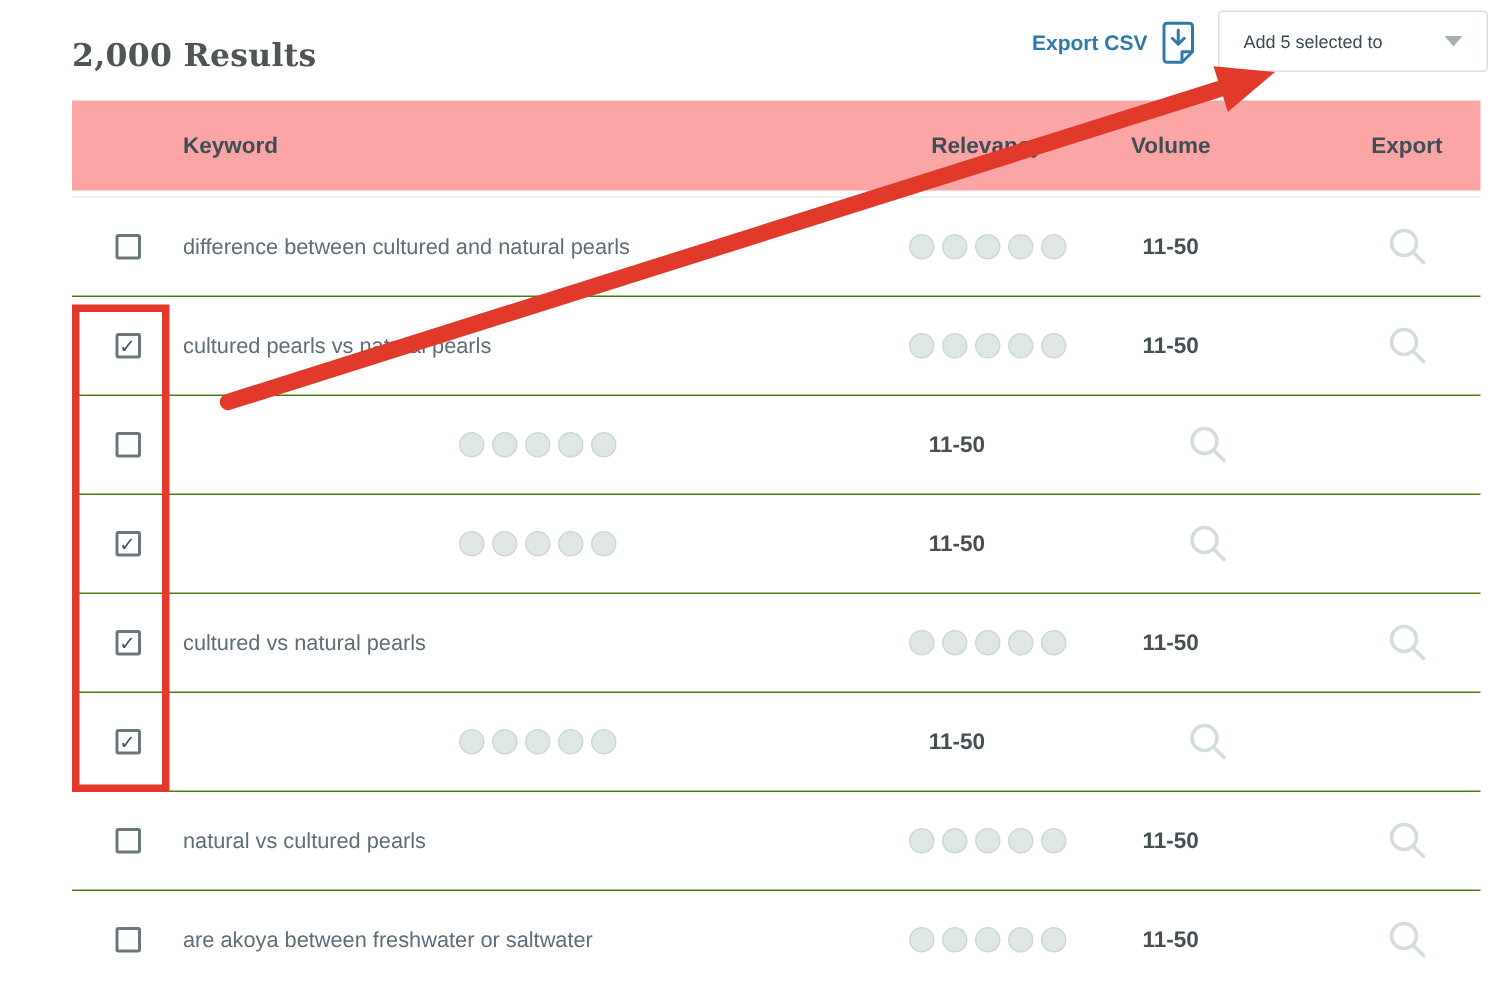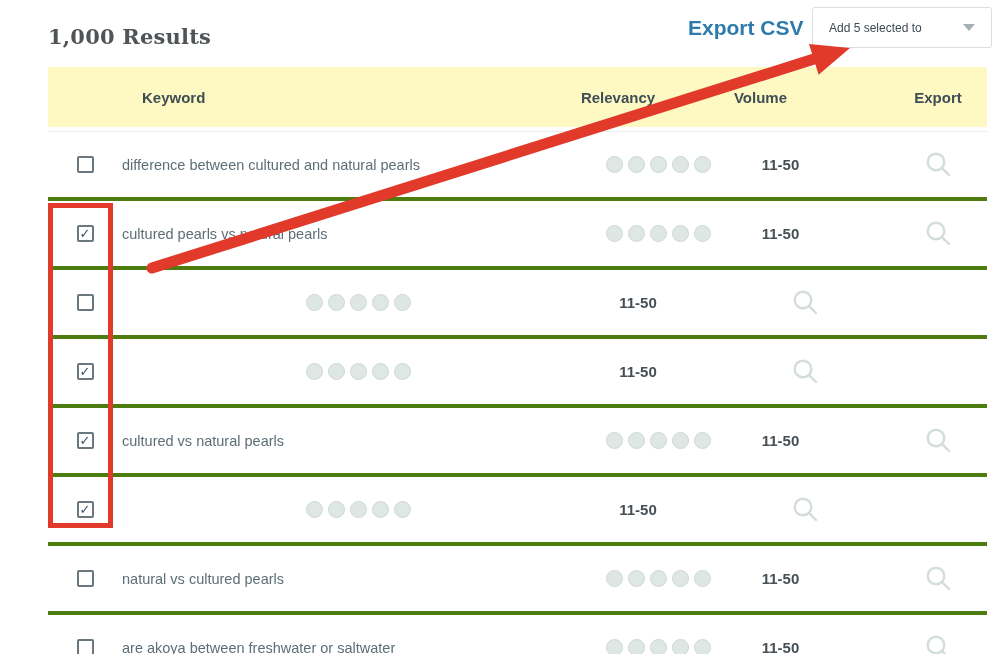--- a/index.html
+++ b/index.html
@@ -12,46 +12,46 @@
   
   .results-title{
     position:absolute;left:48px;top:24px;
     font-family:"DejaVu Serif","Liberation Serif",serif;
     font-size:21px;font-weight:700;color:#4f5456;letter-spacing:.2px;
   }
   .export{
     position:absolute;left:688px;top:12px;height:32px;
     display:flex;align-items:center;gap:9px;cursor:pointer;
   }
-  .export-label{font-size:21px;font-weight:600;color:#2e7bab;}
+  .export-label{font-size:14px;font-weight:600;color:#2e7bab;}
   .dropdown{
     position:absolute;left:812px;top:7px;width:180px;height:41px;
     box-sizing:border-box;background:#fff;border:1px solid #d8dee1;border-radius:3px;
     display:flex;align-items:center;padding:0 16px;cursor:pointer;
   }
   .dropdown-label{font-size:12px;color:#3c4a52;}
   .chevron{
     margin-left:auto;width:0;height:0;
     border-left:6px solid transparent;border-right:6px solid transparent;
     border-top:7px solid #a6b0b4;
   }
   
   .table{position:absolute;left:48px;top:67px;width:939px;}
   .grid-row{
     display:grid;grid-template-columns:74px 1fr 150px 135px 130px;
     align-items:center;
   }
-  .thead{height:60px;background:#fef9c3;gap:20px;}
+  .thead{height:60px;background:#fca5a5;}
   .th{font-size:15px;font-weight:700;color:#3f4e55;}
   .th-center,.cell-center{display:flex;justify-content:center;align-items:center;text-align:center;}
   .col-rel{padding-left:22px;}
   .col-vol{padding-right:18px;}
   .col-search{padding-left:32px;}
   .tbody{margin-top:4px;}
-  .row{height:65px;border-bottom:4px solid #4d7c0f;background:#fff;}
+  .row{height:65px;border-bottom:1px solid #4d7c0f;background:#fff;}
   .row:first-child{border-top:1px solid #e8eceb;}
   .cell-check{display:flex;justify-content:center;}
   .checkbox{
     width:17px;height:17px;box-sizing:border-box;background:#fff;
     border:2px solid #6a777e;border-radius:2px;cursor:pointer;
     display:flex;align-items:center;justify-content:center;
     font-size:13px;font-weight:700;color:#33536e;line-height:1;
   }
   .cell-keyword{font-size:14.5px;color:#5d6e77;}
   .dots{display:inline-flex;gap:5px;}
@@ -64,21 +64,21 @@
   
   .red-rect{
     position:absolute;left:48px;top:203px;width:65px;height:325px;
     box-sizing:border-box;border:5px solid #e23a2a;z-index:5;pointer-events:none;
   }
   .arrow{position:absolute;left:0;top:0;z-index:6;pointer-events:none;}
 </style>
 </head>
 <body>
 
-<div class="results-title">1,000 Results</div>
+<div class="results-title">2,000 Results</div>
 
 <div class="export">
   <span class="export-label">Export CSV</span>
   <svg width="23" height="29" viewBox="0 0 23 29">
     <path d="M4 1.5 h15 a2 2 0 0 1 2 2 v17 l-7 7 h-10 a2 2 0 0 1 -2 -2 v-22 a2 2 0 0 1 2 -2 z" fill="none" stroke="#2e7bab" stroke-width="2" stroke-linejoin="round"></path>
     <path d="M21 20.5 h-7 v7" fill="none" stroke="#2e7bab" stroke-width="2" stroke-linejoin="round"></path>
     <path d="M11.5 6 v9 M7.5 11.5 l4 4 4 -4" fill="none" stroke="#2e7bab" stroke-width="2" stroke-linecap="round" stroke-linejoin="round"></path>
   </svg>
 </div>
 

